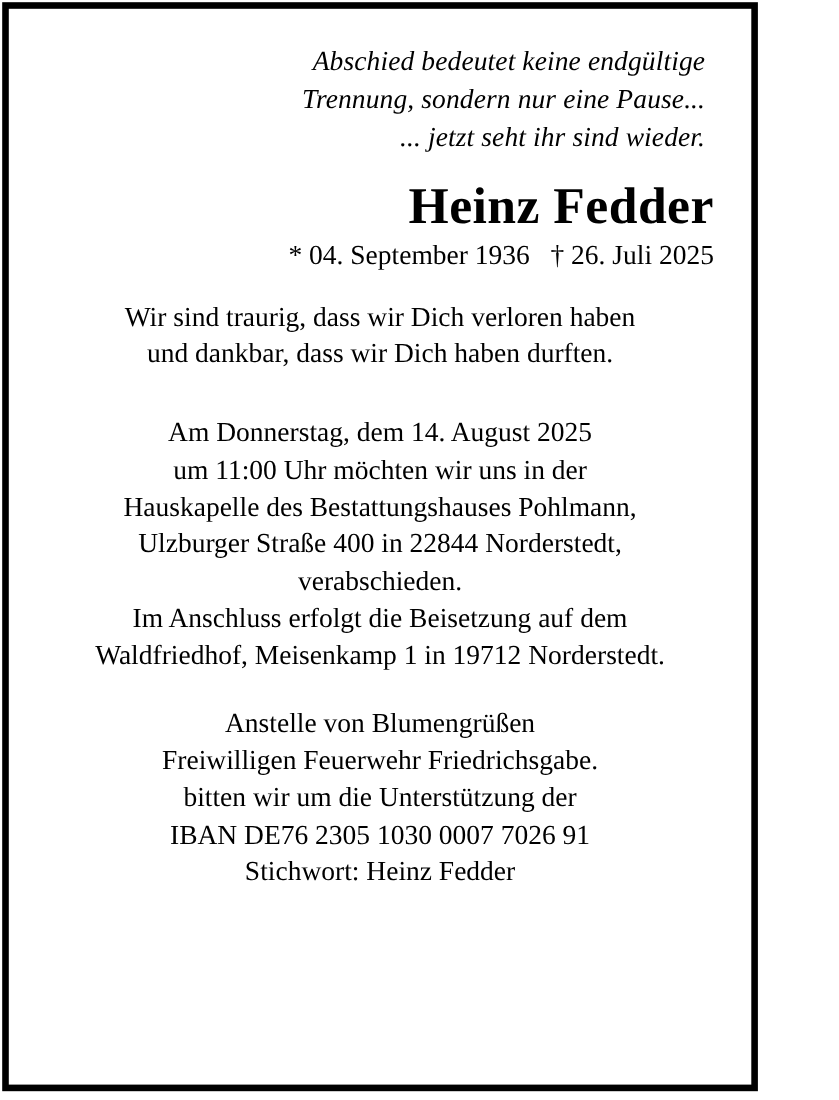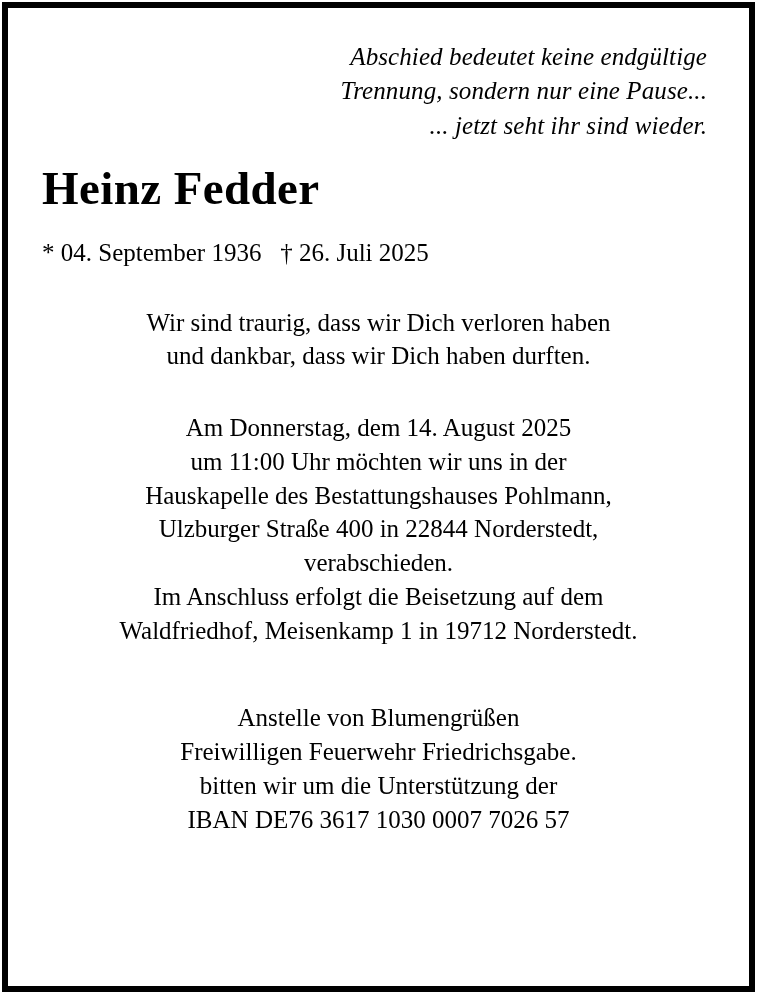--- a/index.html
+++ b/index.html
@@ -11,21 +11,21 @@
     width: 763px;
     height: 1000px;
     font-family: "Liberation Serif", "DejaVu Serif", serif;
     color: #000000;
     overflow: hidden;
   }
   .notice {
     position: absolute;
     left: 2px;
     top: 2px;
-    width: 753px;
+    width: 687px;
     height: 990px;
     border: 6px solid #000000;
     background: #ffffff;
     box-sizing: border-box;
     text-decoration: underline;
   }
   .inner {
     position: absolute;
     left: 0;
     top: 0;
@@ -41,48 +41,48 @@
     line-height: 1.37;
     letter-spacing: 0.1px;
     padding-right: 8px;
     margin-top: 6px;
   }
   .epigraph .line {
     display: block;
     white-space: pre;
   }
   .name {
-    text-align: left;
+    text-align: right;
     font-weight: bold;
     font-size: 47px;
     line-height: 1.08;
     letter-spacing: 0.4px;
     margin-top: 20px;
   }
   .dates {
-    text-align: left;
+    text-align: right;
     font-size: 25px;
     line-height: 1.2;
-    margin-top: 24px;
+    margin-top: 4px;
     white-space: pre;
   }
   .block {
     text-align: center;
     font-size: 25px;
     line-height: 1.35;
   }
   .block .line {
     display: block;
     white-space: pre;
   }
-  .gap-lament { margin-top: 38px; }
+  .gap-lament { margin-top: 24px; }
   .gap-family { margin-top: 32px; }
   .gap-service { margin-top: 38px; }
   .gap-burial { }
-  .gap-donation { margin-top: 54px; }
+  .gap-donation { margin-top: 28px; }
   .family {
     font-weight: bold;
     font-size: 25px;
     letter-spacing: 0.2px;
   }
 </style>
 </head>
 <body>
 
 <div class="notice">
@@ -114,17 +114,18 @@
 
     <div class="block gap-burial">
       <span class="line">Im Anschluss erfolgt die Beisetzung auf dem</span>
       <span class="line">Waldfriedhof, Meisenkamp 1 in 19712 Norderstedt.</span>
     </div>
 
     <div class="block gap-donation">
       <span class="line">Anstelle von Blumengrüßen</span>
       <span class="line">Freiwilligen Feuerwehr Friedrichsgabe.</span>
       <span class="line">bitten wir um die Unterstützung der</span>
-      <span class="line">IBAN DE76 3617 1030 0007 7026 57</span>
+      <span class="line">IBAN DE76 2305 1030 0007 7026 91</span>
+      <span class="line">Stichwort: Heinz Fedder</span>
     </div>
 
   </div>
 </div>
 
 </body></html>

